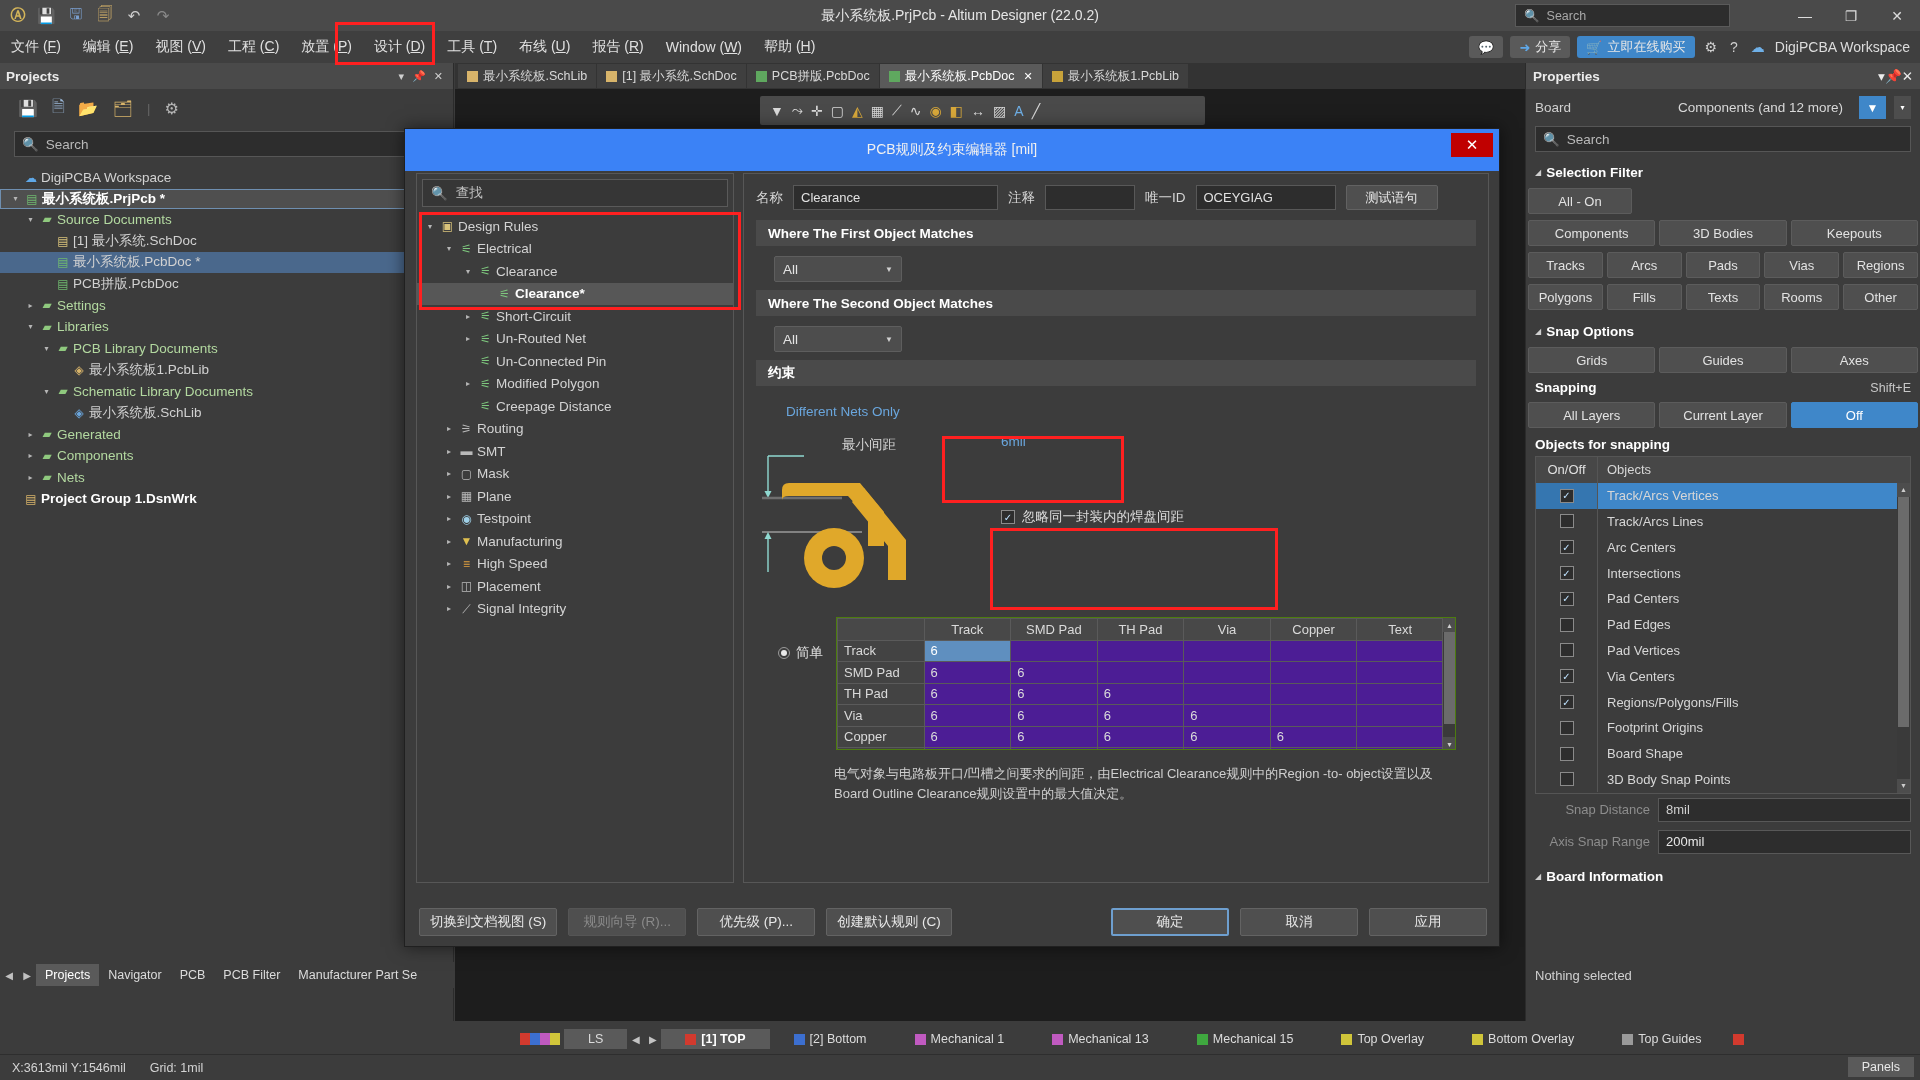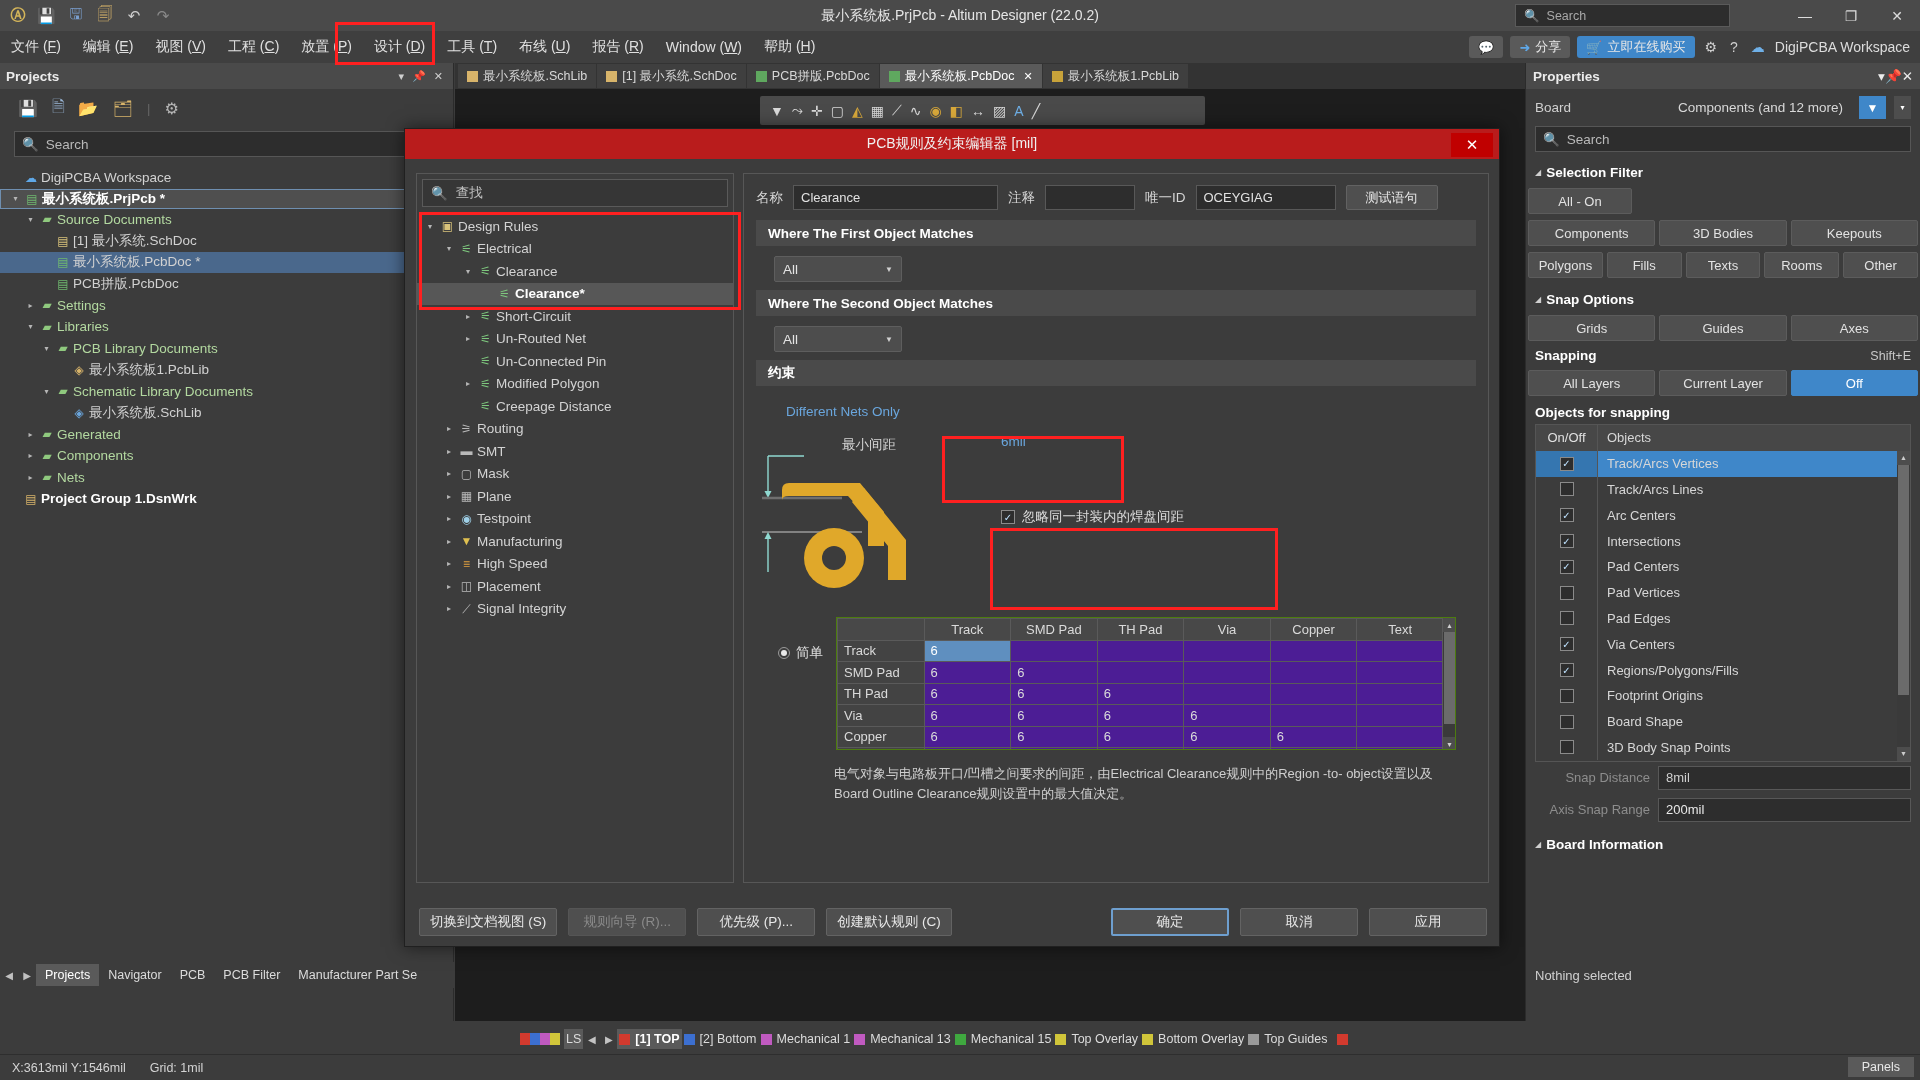--- a/index.html
+++ b/index.html
@@ -121,33 +121,33 @@
   .sdrow .inp{ flex:1; height:24px; background:#2d2d2d; border:1px solid #585858; color:#cfcfcf;
      font-size:13px; display:flex; align-items:center; padding:0 7px; }
   .sdrow .inp.white{ background:#2d2d2d; color:#e8e8e8; }
   .nothing{ position:absolute; left:0; bottom:33px; width:395px; padding:5px 9px; font-size:13px;
      color:#d0d0d0; }
 
   
   .bottombar{ position:absolute; left:0; bottom:26px; width:1920px; height:30px; background:#3c3c3c;
      display:flex; align-items:center; font-size:12.5px; }
   .bb-nav{ width:17px; text-align:center; color:#c3c3c3; font-size:10px; }
-  .layer-tab{ display:flex; align-items:center; gap:5px; padding:3px 2px; color:#dcdcdc; white-space:nowrap;}
+  .layer-tab{ display:flex; align-items:center; gap:5px; padding:3px 24px; color:#dcdcdc; white-space:nowrap;}
   .layer-tab.active{ background:#5a5a5a; color:#ffffff; font-weight:bold;}
   .lsq{ width:11px; height:11px; display:inline-block; }
   .statusbar{ position:absolute; left:0; bottom:0; width:1920px; height:26px; background:#3c3c3c;
      display:flex; align-items:center; font-size:12.5px; color:#d4d4d4; border-top:1px solid #2e2e2e;}
   .statusbar .s{ padding:0 12px; }
   .panels-btn{ position:absolute; right:6px; bottom:3px; background:#5a5a5a; padding:3px 14px;
      font-size:12.5px; color:#e8e8e8; }
 
   
   .dlg{ position:absolute; left:404px; top:128px; width:1096px; height:819px; background:#3c3c3c;
      border:1px solid #202020; z-index:40; box-shadow:0 0 16px rgba(0,0,0,.55); }
-  .dlg-title{ height:30px; background:#b91c1c; display:flex; align-items:center;
+  .dlg-title{ height:42px; background:#3b82f6; display:flex; align-items:center;
      justify-content:center; font-size:14px; color:#f0f0f0; position:relative; }
   .dlg-close{ position:absolute; right:6px; top:4px; width:42px; height:24px; background:#c00000;
      display:flex; align-items:center; justify-content:center; color:#fff; font-size:15px; }
   .dlg-body{ position:absolute; left:0; top:30px; width:1096px; height:740px; }
   .rules-pane{ position:absolute; left:11px; top:14px; width:318px; height:710px; background:#3c3c3c;
      border:1px solid #575757; }
   .rules-search{ height:28px; margin:5px; background:#363636; border:1px solid #5a5a5a;
      display:flex; align-items:center; padding:0 8px; gap:8px; color:#c0c0c0; font-size:13.5px; }
   .rtree{ padding-top:3px; font-size:13.5px; }
   .rrow{ height:22.5px; display:flex; align-items:center; white-space:nowrap; }
@@ -485,20 +485,27 @@
     <div class="btnrow">
       <div class="pbtn" style="max-width:104px;">All - On</div>
     </div>
     <div id="selfilter-rows">
         <div class="btnrow">
           <div class="pbtn">Components</div>
           <div class="pbtn">3D Bodies</div>
           <div class="pbtn">Keepouts</div>
         </div>
         <div class="btnrow">
+          <div class="pbtn">Tracks</div>
+          <div class="pbtn">Arcs</div>
+          <div class="pbtn">Pads</div>
+          <div class="pbtn">Vias</div>
+          <div class="pbtn">Regions</div>
+        </div>
+        <div class="btnrow">
           <div class="pbtn">Polygons</div>
           <div class="pbtn">Fills</div>
           <div class="pbtn">Texts</div>
           <div class="pbtn">Rooms</div>
           <div class="pbtn">Other</div>
         </div>
       </div>
 
     <div class="sect" style="margin-top:6px;">
       <span class="tri">◢</span>
@@ -554,27 +561,27 @@
             <div class="otr">
               <div class="ocell-chk">
                 <span class="cbx on">✓</span>
               </div>
               <div class="ocell-nm">Pad Centers</div>
             </div>
             <div class="otr">
               <div class="ocell-chk">
                 <span class="cbx"></span>
               </div>
+              <div class="ocell-nm">Pad Edges</div>
+            </div>
+            <div class="otr">
+              <div class="ocell-chk">
+                <span class="cbx"></span>
+              </div>
               <div class="ocell-nm">Pad Vertices</div>
-            </div>
-            <div class="otr">
-              <div class="ocell-chk">
-                <span class="cbx"></span>
-              </div>
-              <div class="ocell-nm">Pad Edges</div>
             </div>
             <div class="otr">
               <div class="ocell-chk">
                 <span class="cbx on">✓</span>
               </div>
               <div class="ocell-nm">Via Centers</div>
             </div>
             <div class="otr">
               <div class="ocell-chk">
                 <span class="cbx on">✓</span>

